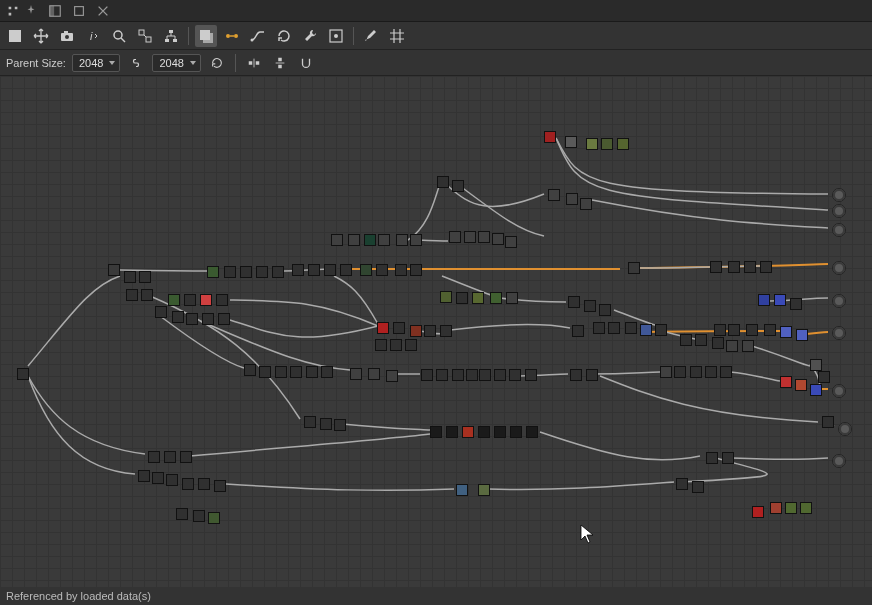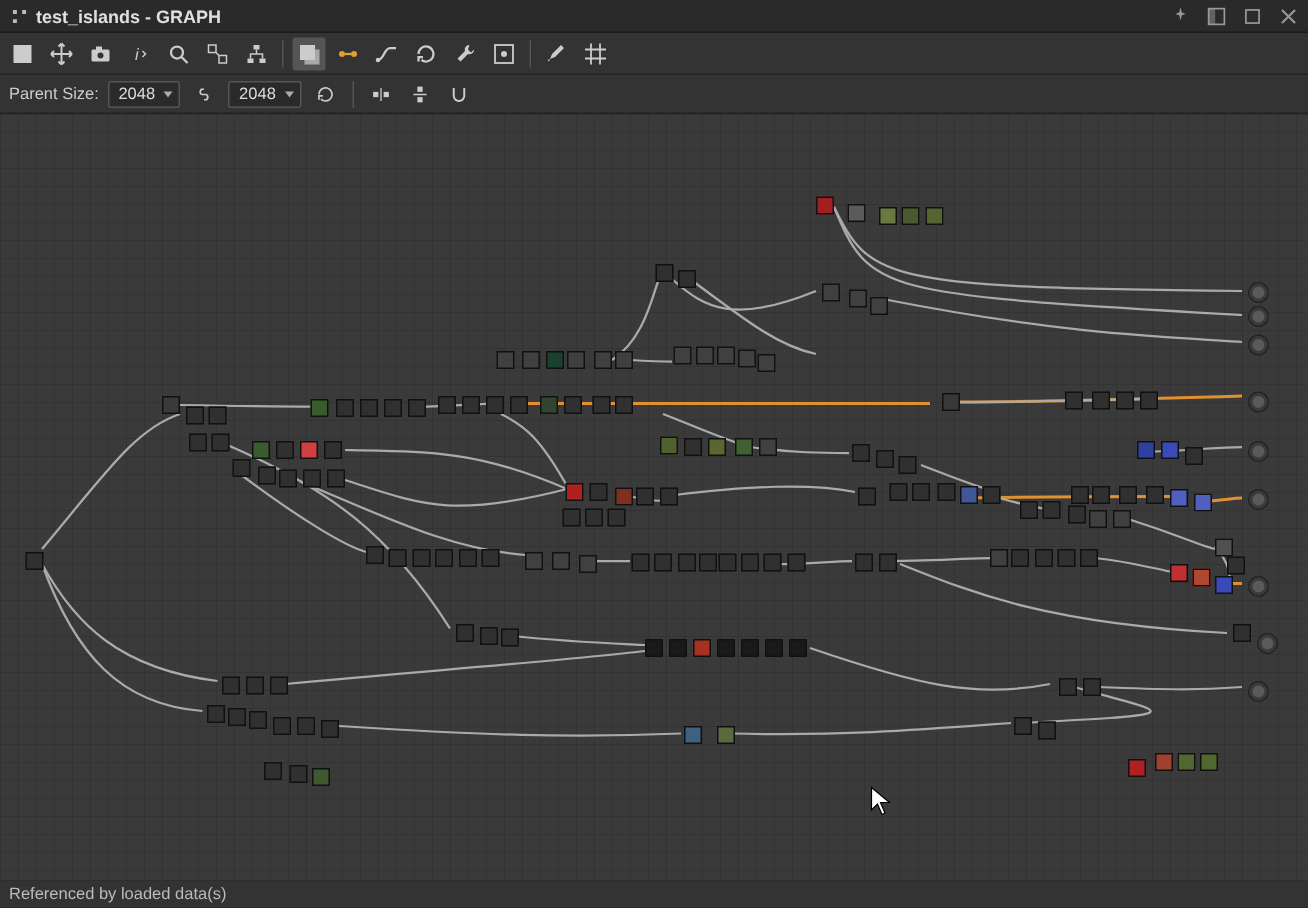--- a/index.html
+++ b/index.html
@@ -159,21 +159,20 @@
 </style>
 </head>
 <body>
 
 <div class="titlebar">
   <span class="titlebar-icon">
     <svg viewBox="0 0 16 16">
         <path fill="currentColor" d="M3 3h3v3H3zM10 3h3v3h-3zM3 10h3v3H3zM6 4.5h4M4.5 6v4"></path>
       </svg>
   </span>
-  <span class="title">test_islands - GRAPH</span>
   <div class="titlebar-controls">
     <span class="titlebar-btn">
         <svg viewBox="0 0 16 16">
           <path fill="currentColor" d="M8 1l1 4 3 1-3 1-1 4-1-4-3-1 3-1z"></path>
         </svg>
       </span>
     <span class="titlebar-btn">
         <svg viewBox="0 0 16 16">
           <rect x="2" y="2" width="12" height="12" fill="none" stroke="currentColor" stroke-width="1.3"></rect>
           <rect x="2" y="2" width="5" height="12" fill="currentColor" opacity="0.5"></rect>

